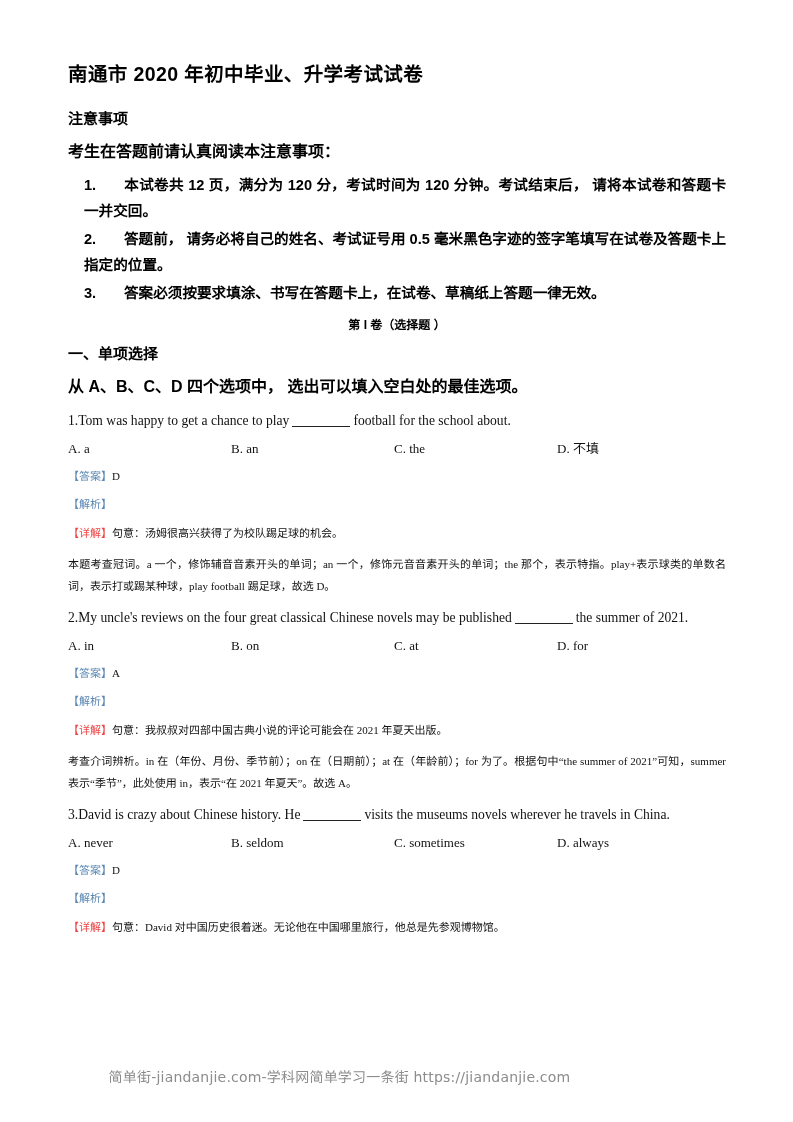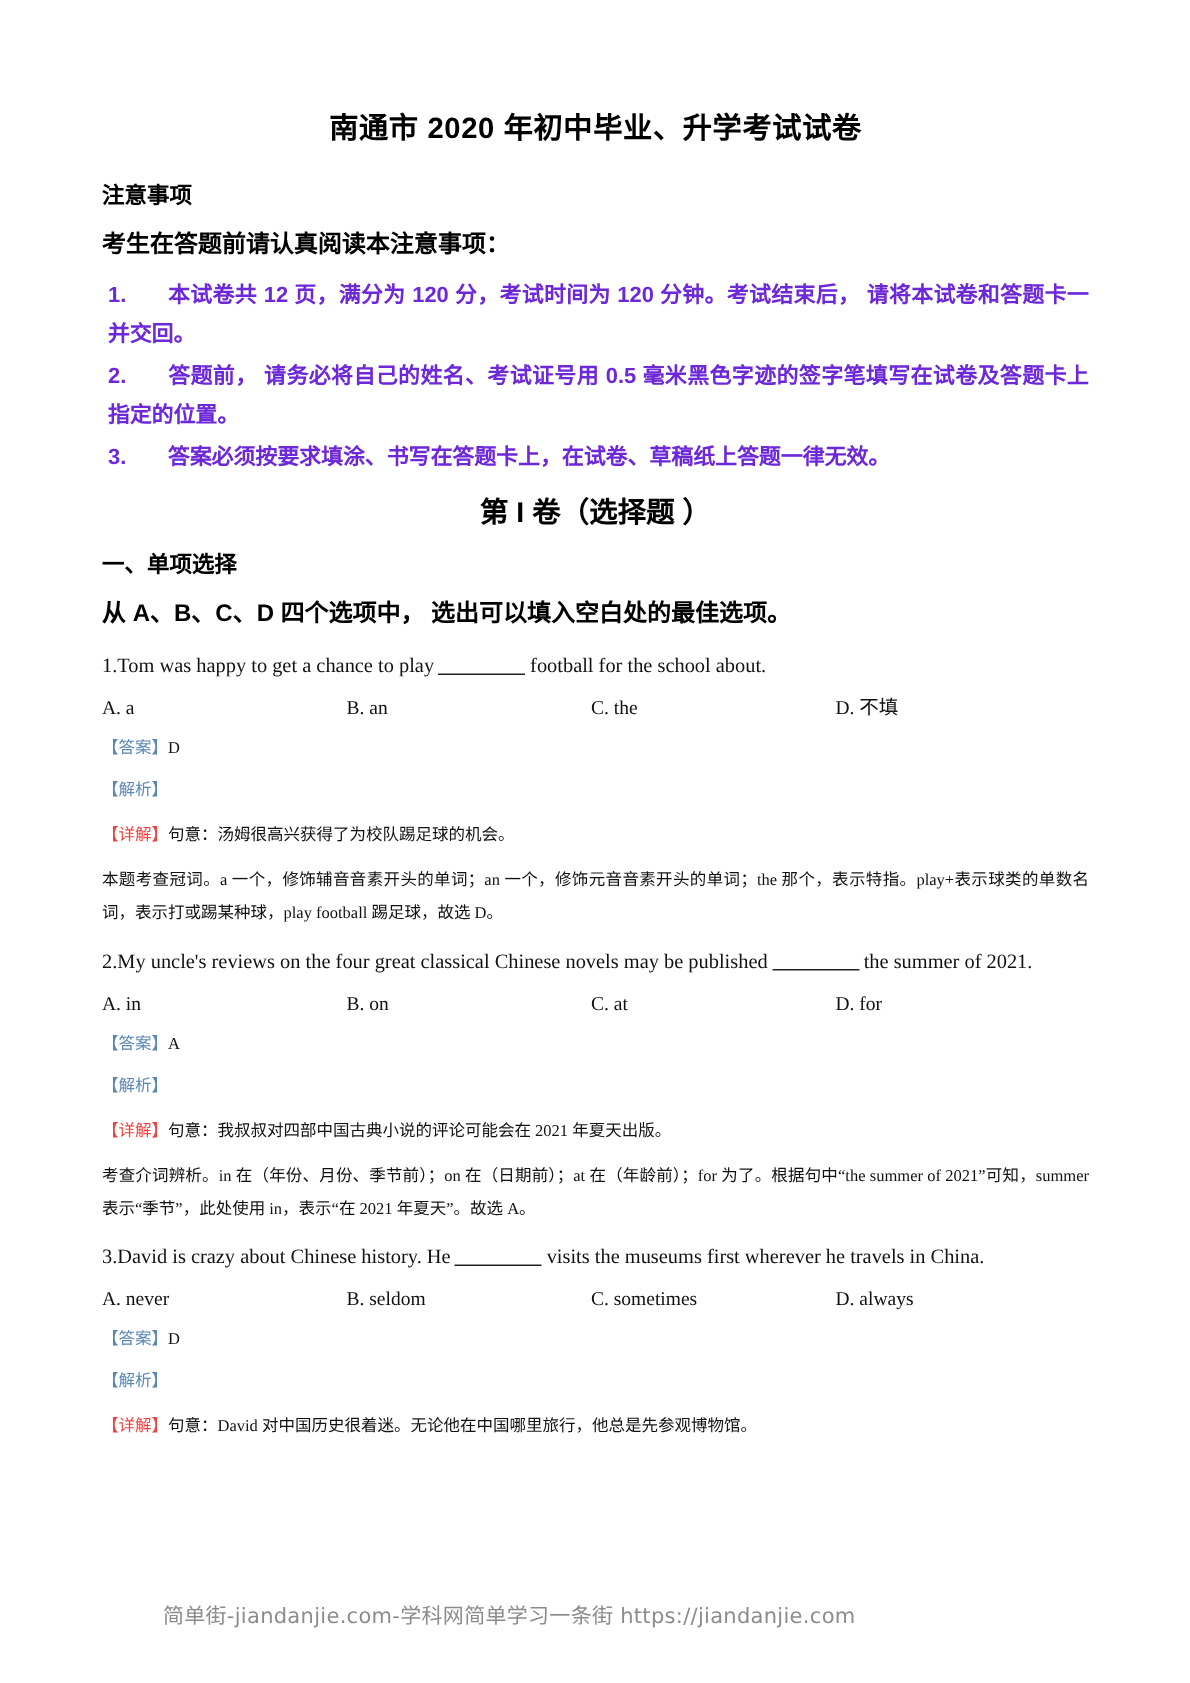--- a/index.html
+++ b/index.html
@@ -27,27 +27,27 @@
   }
   .content {
     position: absolute;
     left: 68px;
     top: 60px;
     width: 658px;
   }
 
   
   .doc-title {
-    text-align: center;
+    text-align: left;
     font-family: "Liberation Sans", "DejaVu Sans", sans-serif;
     font-weight: bold;
     font-size: 19.5px;
     letter-spacing: 0.4px;
     line-height: 1.5;
-    margin: 12px 0 18px 0;
+    margin: 0 0 18px 0;
     color: #000;
   }
 
   
   .notice-heading {
     font-family: "Liberation Sans", "DejaVu Sans", sans-serif;
     font-weight: bold;
     font-size: 15px;
     line-height: 1.55;
     margin: 0 0 8px 0;
@@ -59,35 +59,35 @@
     font-size: 16px;
     line-height: 1.6;
     margin: 0 0 9px 0;
     color: #000;
   }
   .notice-item {
     font-family: "Liberation Sans", "DejaVu Sans", sans-serif;
     font-weight: bold;
     font-size: 14.6px;
     line-height: 1.78;
-    margin: 0 0 2px 4px;
-    color: #6d28d9;
+    margin: 0 0 2px 16px;
+    color: #000000;
     text-align: justify;
   }
   .notice-item .num {
     display: inline-block;
     min-width: 40px;
   }
 
   
   .volume-heading {
     text-align: center;
     font-family: "Liberation Sans", "DejaVu Sans", sans-serif;
     font-weight: bold;
-    font-size: 19px;
+    font-size: 12px;
     line-height: 1.6;
     margin: 9px 0 7px 0;
     color: #000;
   }
   .section-heading {
     font-family: "Liberation Sans", "DejaVu Sans", sans-serif;
     font-weight: bold;
     font-size: 15px;
     line-height: 1.65;
     margin: 0 0 7px 0;
@@ -227,21 +227,21 @@
     </p>
     <p class="analysis-label">
       <span class="tag-blue">【解析】</span>
     </p>
     <p class="detail-line">
       <span class="tag-black">【详解】</span><span>句意：我叔叔对四部中国古典小说的评论可能会在 2021 年夏天出版。</span>
     </p>
     <p class="detail-cont">考查介词辨析。in 在（年份、月份、季节前）；on 在（日期前）；at 在（年龄前）；for 为了。根据句中“the summer of 2021”可知，summer 表示“季节”，此处使用 in，表示“在 2021 年夏天”。故选 A。</p>
 
     <p class="question-stem">
-      <span>3.David is crazy about Chinese history. He</span><span class="blank"></span><span>visits the museums first wherever he travels in China.</span>
+      <span>3.David is crazy about Chinese history. He</span><span class="blank"></span><span>visits the museums novels wherever he travels in China.</span>
     </p>
     <div class="options">
       <span class="opt">A.  never</span>
       <span class="opt">B.  seldom</span>
       <span class="opt">C.  sometimes</span>
       <span class="opt">D.  always</span>
     </div>
     <p class="answer-line">
       <span class="tag-blue">【答案】</span><span>D</span>
     </p>

